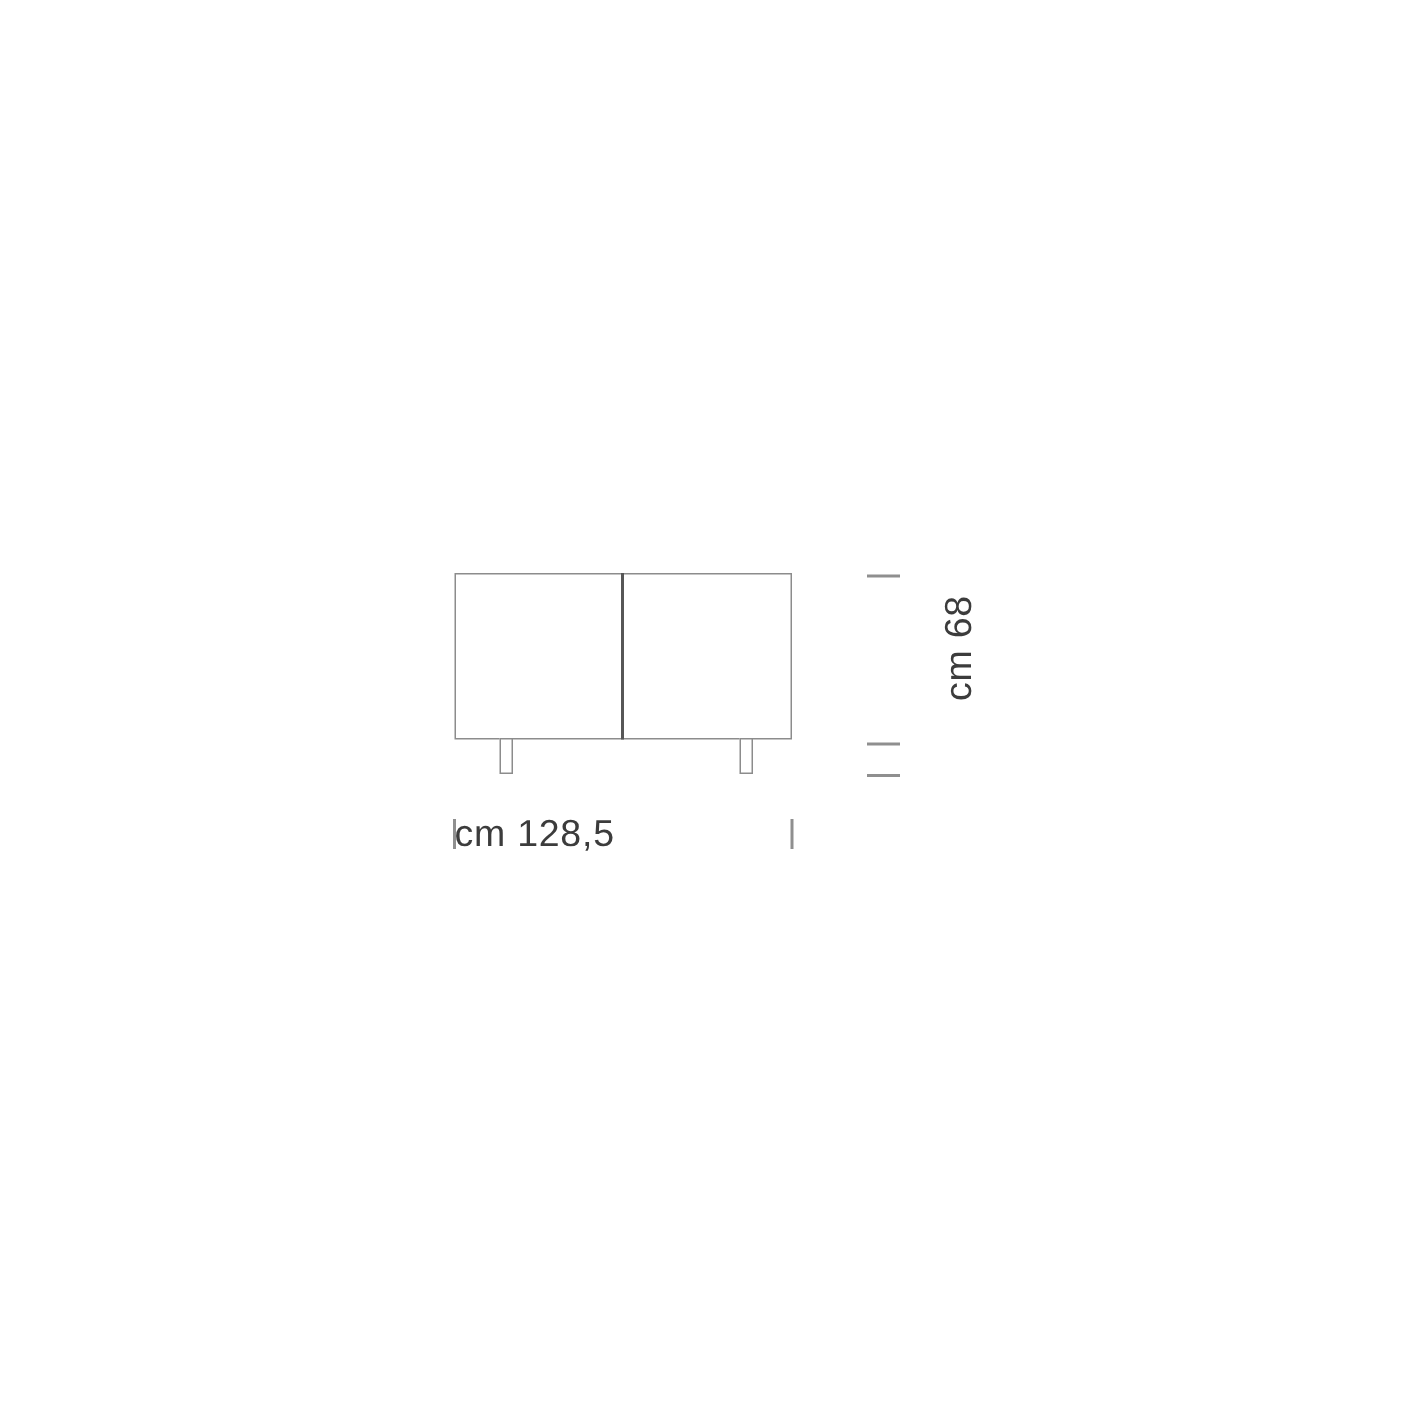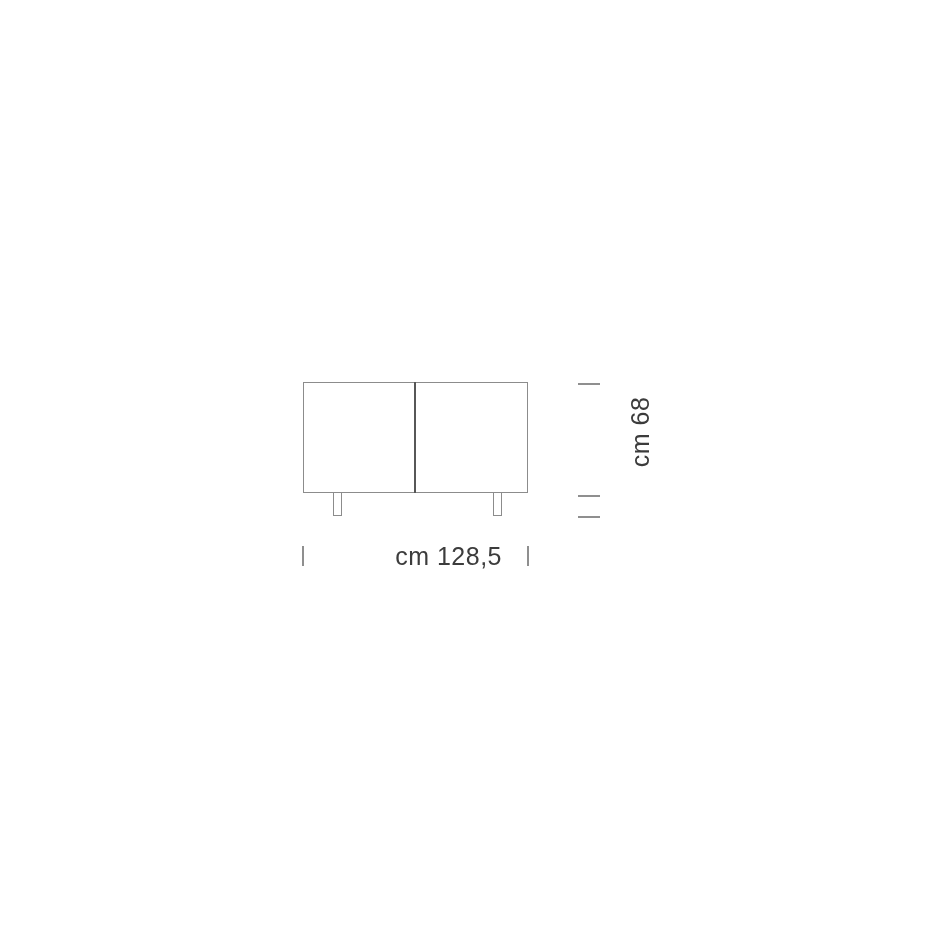--- a/index.html
+++ b/index.html
@@ -84,21 +84,21 @@
     position: absolute;
     left: 640px;
     top: 432px;
     transform: translate(-50%, -50%) rotate(-90deg);
   }
   .width-label {
     position: absolute;
     left: 303px;
     top: 542px;
     width: 199px;
-    text-align: right;
+    text-align: left;
   }
 </style>
 </head>
 <body>
 
 <div class="canvas">
 
   <div class="cabinet">
     <div class="divider"></div>
   </div>

